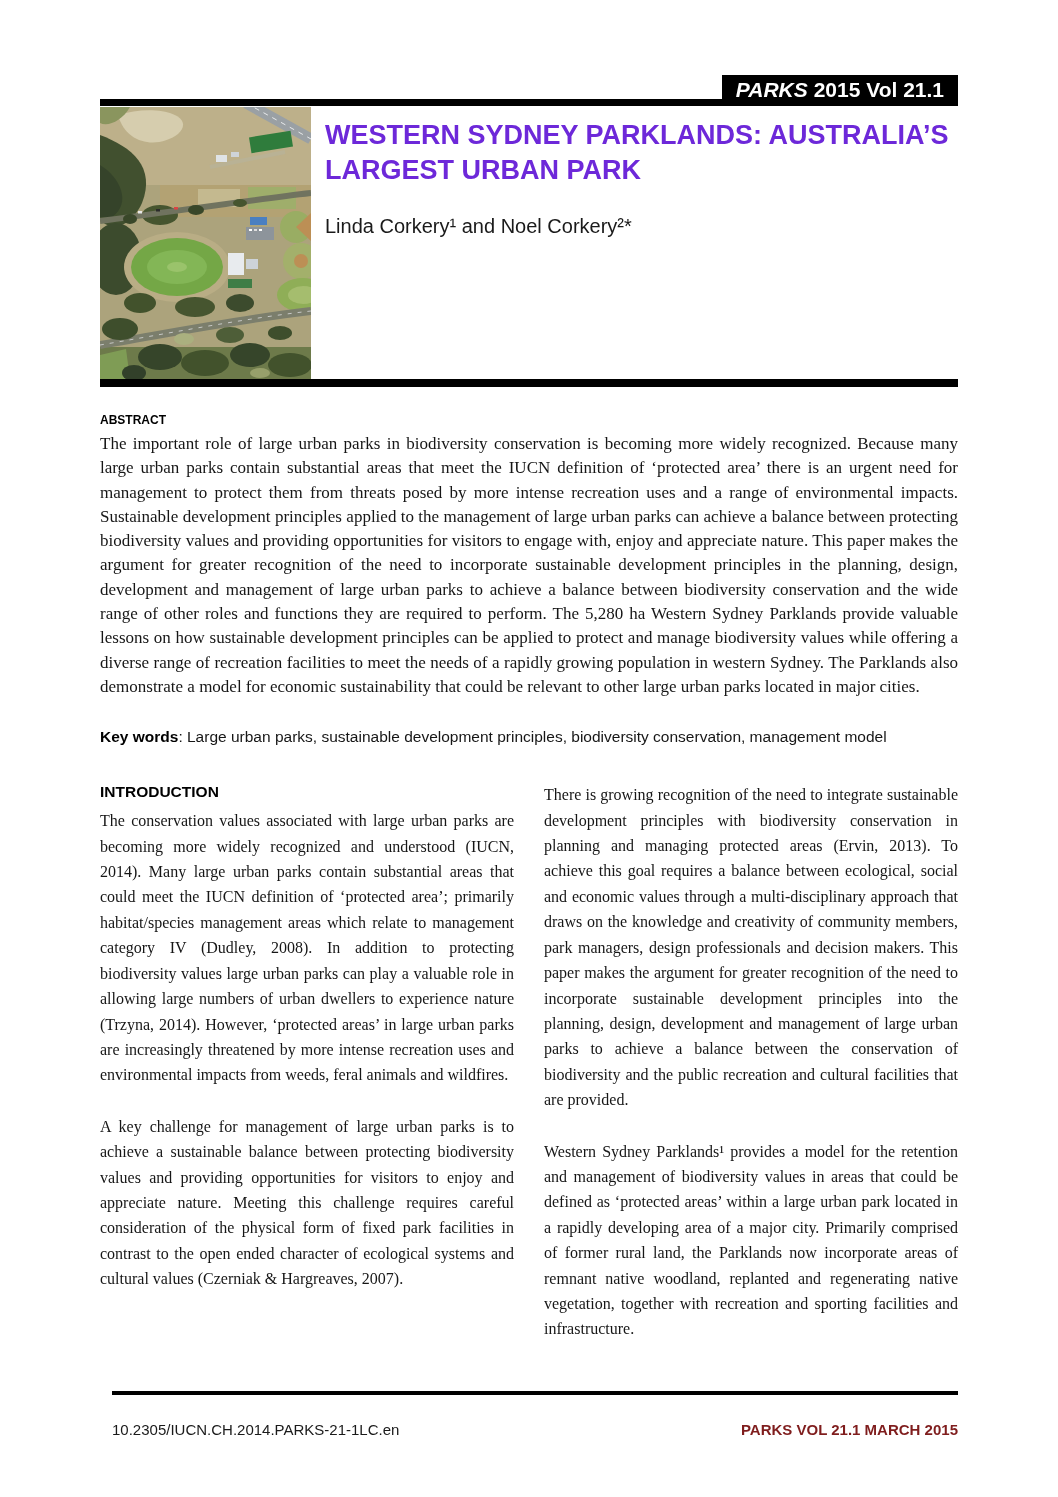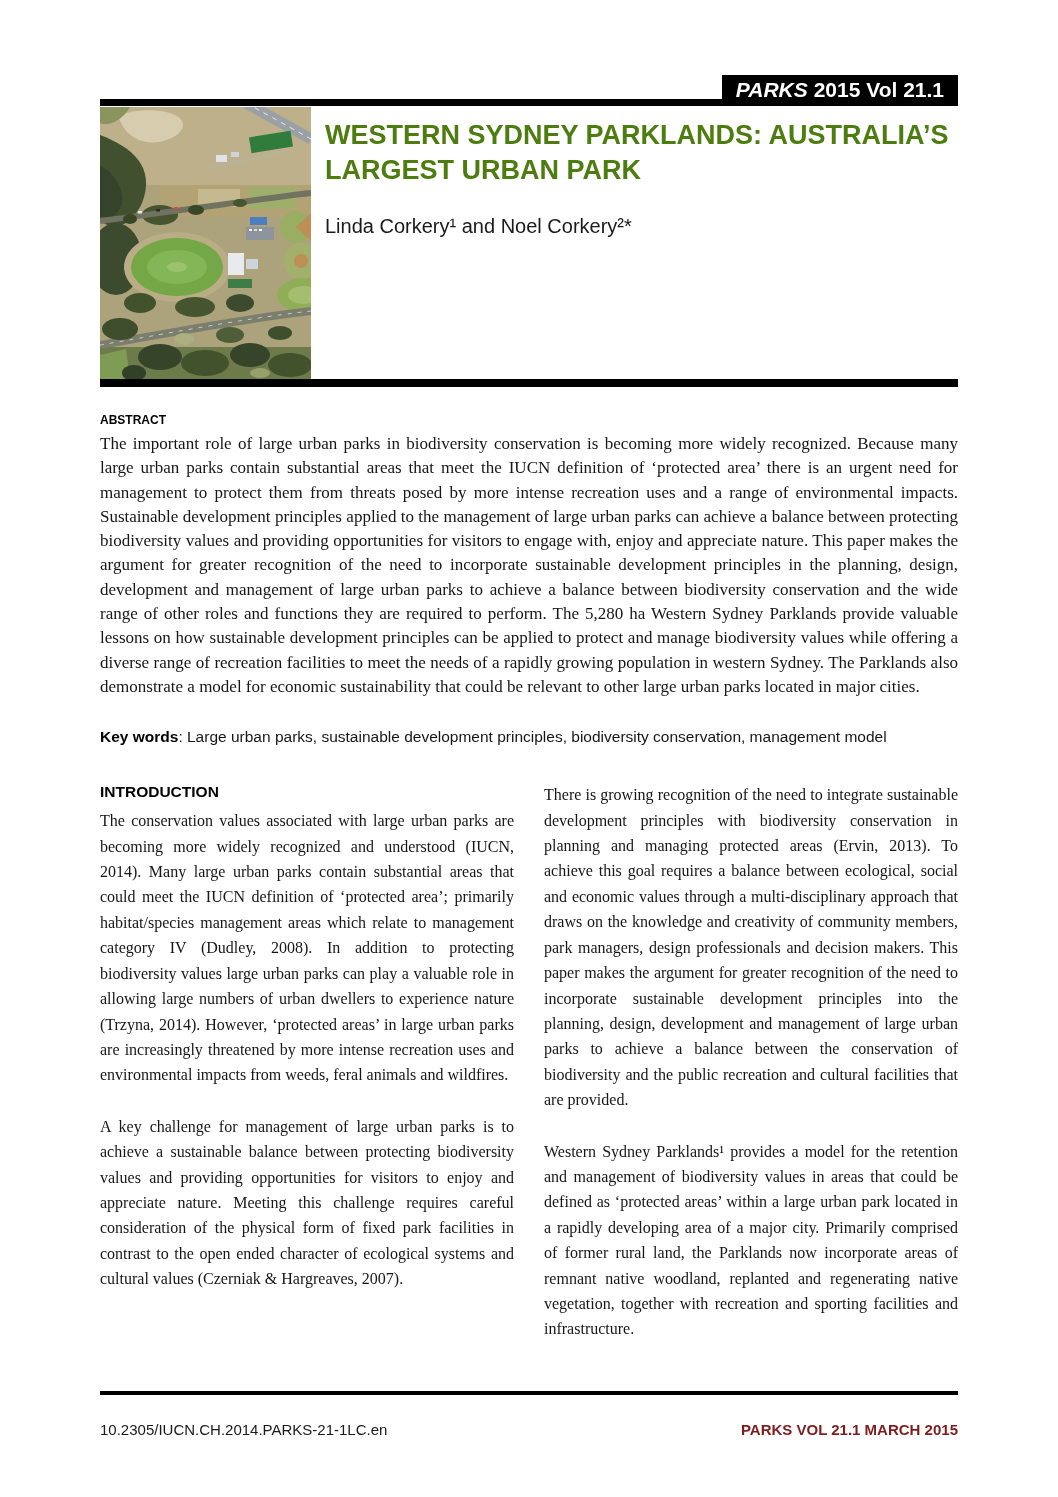--- a/index.html
+++ b/index.html
@@ -26,21 +26,21 @@
   }
   .masthead-badge .journal { font-style: italic; }
 
   
   .header-body { display: flex; margin-top: 1px; }
   .photo-wrap { width: 211px; height: 272px; flex: none; overflow: hidden; }
   .header-text { flex: 1; margin-left: 14px; }
   .article-title {
     margin-top: 11px;
     font-size: 27px; font-weight: bold; line-height: 35px;
-    color: #4d7c0f; max-width: 660px;
+    color: #6d28d9; max-width: 660px;
   }
   .authors { margin-top: 27px; font-size: 20px; color: #1a1a1a; }
   .affiliations { margin-top: 46px; font-size: 13.5px; line-height: 20px; color: #1a1a1a; }
 
   .header-rule { height: 8px; background: #000; margin-top: 0px; }
 
   
   .abstract-heading { margin-top: 26px; font-size: 12px; font-weight: bold; color: #000; }
   .abstract-text {
     margin-top: 5px;
@@ -63,21 +63,21 @@
   }
   .intro-heading {
     font-family: "Liberation Sans", sans-serif;
     font-size: 15.5px; font-weight: bold; color: #000;
     margin: 0 0 6px 0; line-height: 20px;
   }
   .col p { margin: 0 0 26px 0; }
   .col p:last-child { margin-bottom: 0; }
 
   
-  .footer-area { position: absolute; left: 100px; right: 100px; top: 1391px; }
+  .footer-area { position: absolute; left: 112px; right: 100px; top: 1391px; }
   .footer-rule { height: 4px; background: #000; }
   .footer-row { display: flex; justify-content: space-between; margin-top: 26px; font-size: 15px; color: #1a1a1a; }
   .footer-issue { font-weight: bold; color: #7f1d1d; }
 </style>
 </head>
 <body>
 
 <div class="page">
   <div class="content">
 

